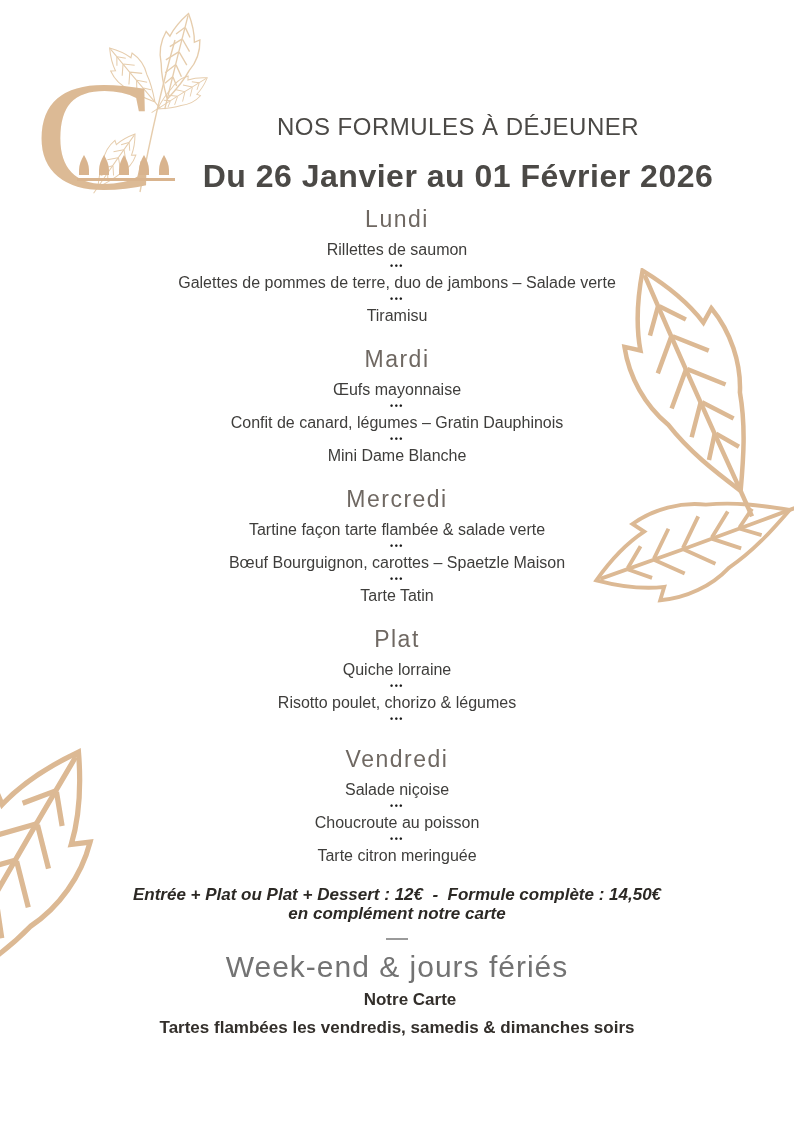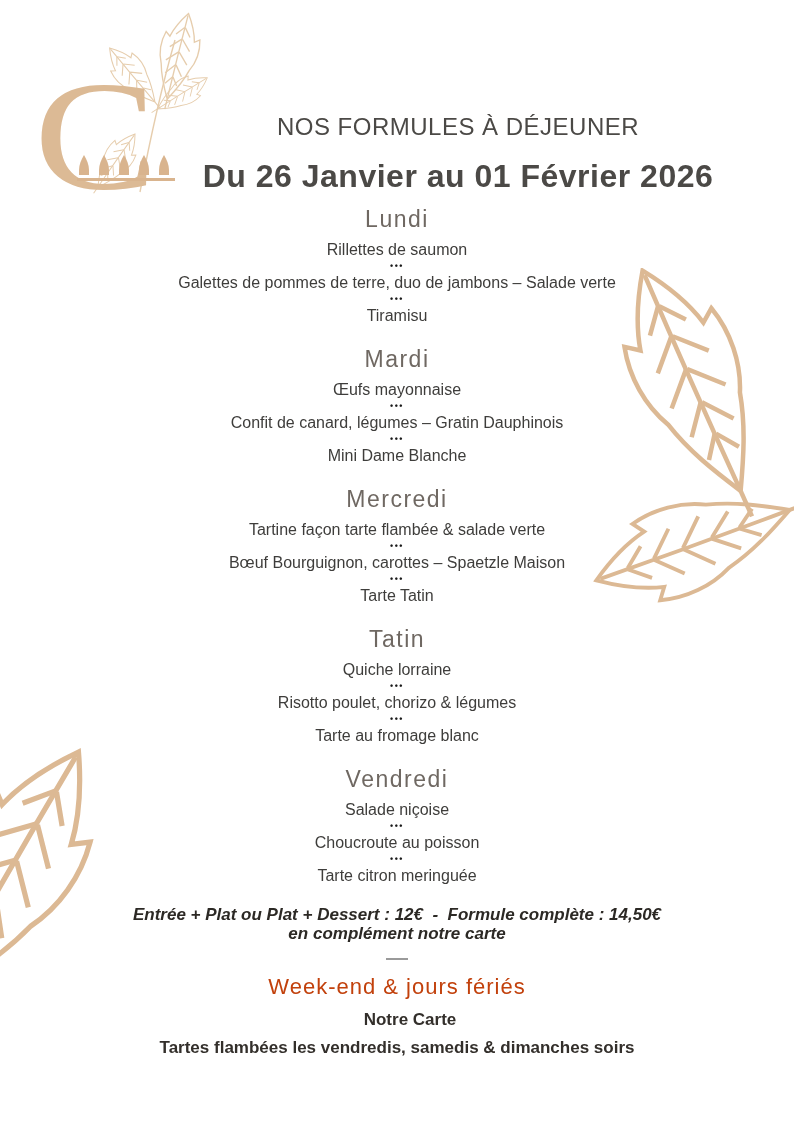--- a/index.html
+++ b/index.html
@@ -103,24 +103,24 @@
     width: 22px;
     height: 2px;
     background: #9a9a9a;
     margin: 15px auto 13px auto;
   }
 
   
   .weekend-heading {
     margin: 0 0 9px 0;
     font-weight: 400;
-    font-size: 22px;
+    font-size: 30px;
     line-height: 28px;
     letter-spacing: 1px;
-    color: #c2410c;
+    color: #737373;
   }
   .weekend-sub {
     margin: 0 0 8px 0;
     font-weight: 700;
     font-size: 17px;
     line-height: 20px;
     color: #332f2b;
     padding-left: 26px;
   }
   .weekend-note {
@@ -201,26 +201,25 @@
     <section class="day">
       <h2 class="day-name">Mercredi</h2>
       <p class="course">Tartine façon tarte flambée &amp; salade verte</p>
       <p class="dots">•••</p>
       <p class="course">Bœuf Bourguignon, carottes – Spaetzle Maison</p>
       <p class="dots">•••</p>
       <p class="course">Tarte Tatin</p>
     </section>
 
     <section class="day">
-      <h2 class="day-name">Tatin</h2>
+      <h2 class="day-name">Plat</h2>
       <p class="course">Quiche lorraine</p>
       <p class="dots">•••</p>
       <p class="course">Risotto poulet, chorizo &amp; légumes</p>
       <p class="dots">•••</p>
-      <p class="course">Tarte au fromage blanc</p>
     </section>
 
     <section class="day">
       <h2 class="day-name">Vendredi</h2>
       <p class="course">Salade niçoise</p>
       <p class="dots">•••</p>
       <p class="course">Choucroute au poisson</p>
       <p class="dots">•••</p>
       <p class="course">Tarte citron meringuée</p>
     </section>

